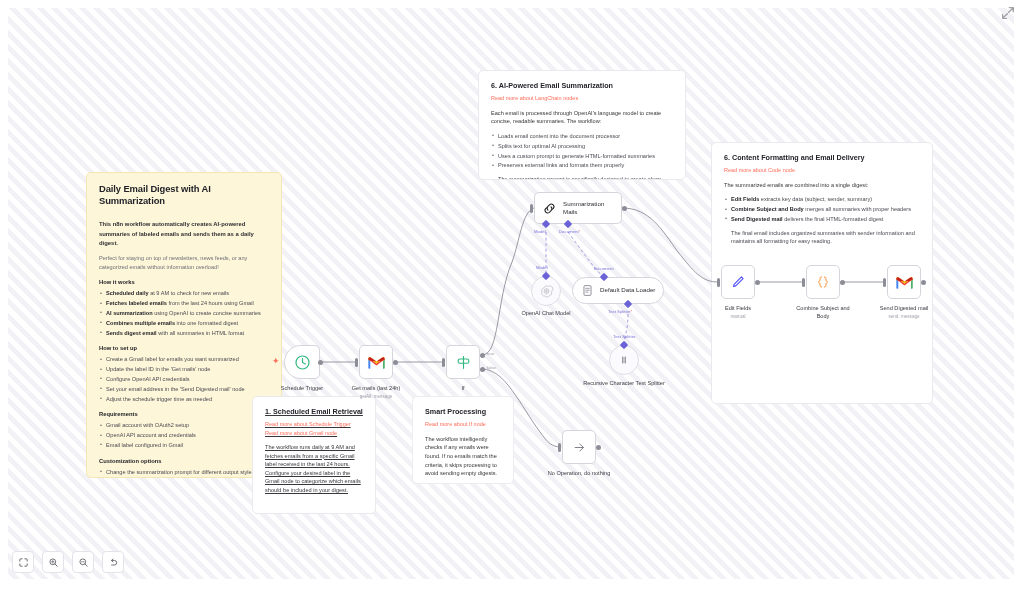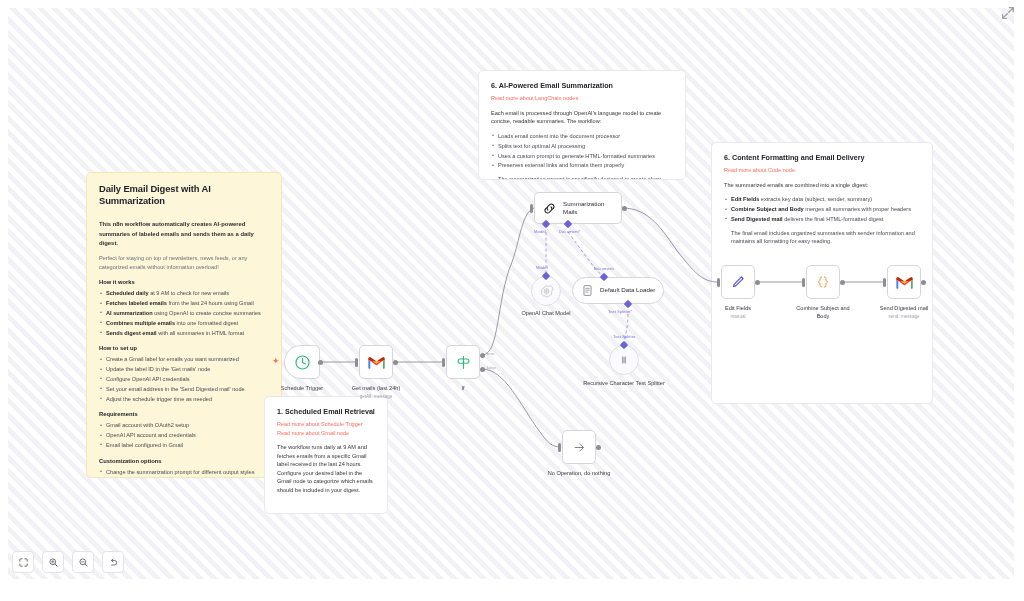--- a/index.html
+++ b/index.html
@@ -202,27 +202,32 @@
       <li>Email label configured in Gmail</li>
     </ul>
     <div class="sec">Customization options</div>
     <ul>
       <li>Change the summarization prompt for different output styles</li>
       <li>Adjust the time range for email retrieval</li>
 
     </ul>
   </div>
 
-  <div class="sticky white" style="left:264px; top:396px; width:124px; height:118px;">
+  <div class="sticky white" style="left:252px; top:396px; width:124px; height:118px;text-decoration:underline;">
     <h2>1. Scheduled Email Retrieval</h2>
     <a class="rm">Read more about Schedule Trigger</a>
     <a class="rm">Read more about Gmail node</a>
     <p style="margin-top:6px">The workflow runs daily at 9 AM and fetches emails from a specific Gmail label received in the last 24 hours. Configure your desired label in the Gmail node to categorize which emails should be included in your digest.</p>
   </div>
 
+  <div class="sticky white" style="left:412px; top:396px; width:102px; height:88px; border-color:#ececf1;">
+    <h2>Smart Processing</h2>
+    <a class="rm">Read more about If node</a>
+    <p style="margin-top:6px">The workflow intelligently checks if any emails were found. If no emails match the criteria, it skips processing to avoid sending empty digests.</p>
+  </div>
 
   <div class="sticky white" style="left:478px; top:70px; width:208px; height:110px;">
     <h2>6. AI-Powered Email Summarization</h2>
     <a class="rm">Read more about LangChain nodes</a>
     <p style="margin-top:6px">Each email is processed through OpenAI's language model to create concise, readable summaries. The workflow:</p>
     <ul>
       <li>Loads email content into the document processor</li>
       <li>Splits text for optimal AI processing</li>
       <li>Uses a custom prompt to generate HTML-formatted summaries</li>
       <li>Preserves external links and formats them properly</li>

